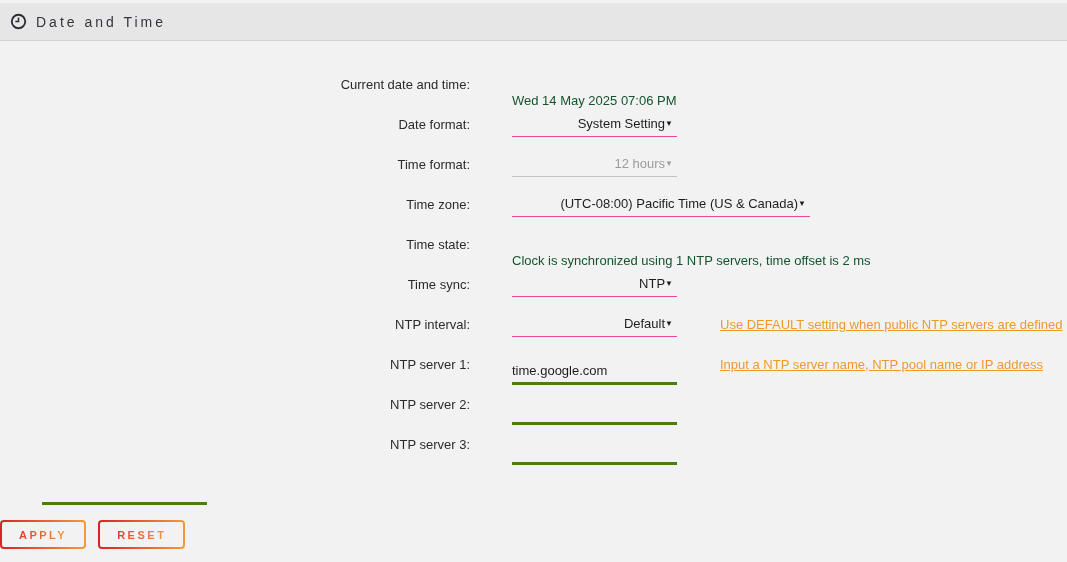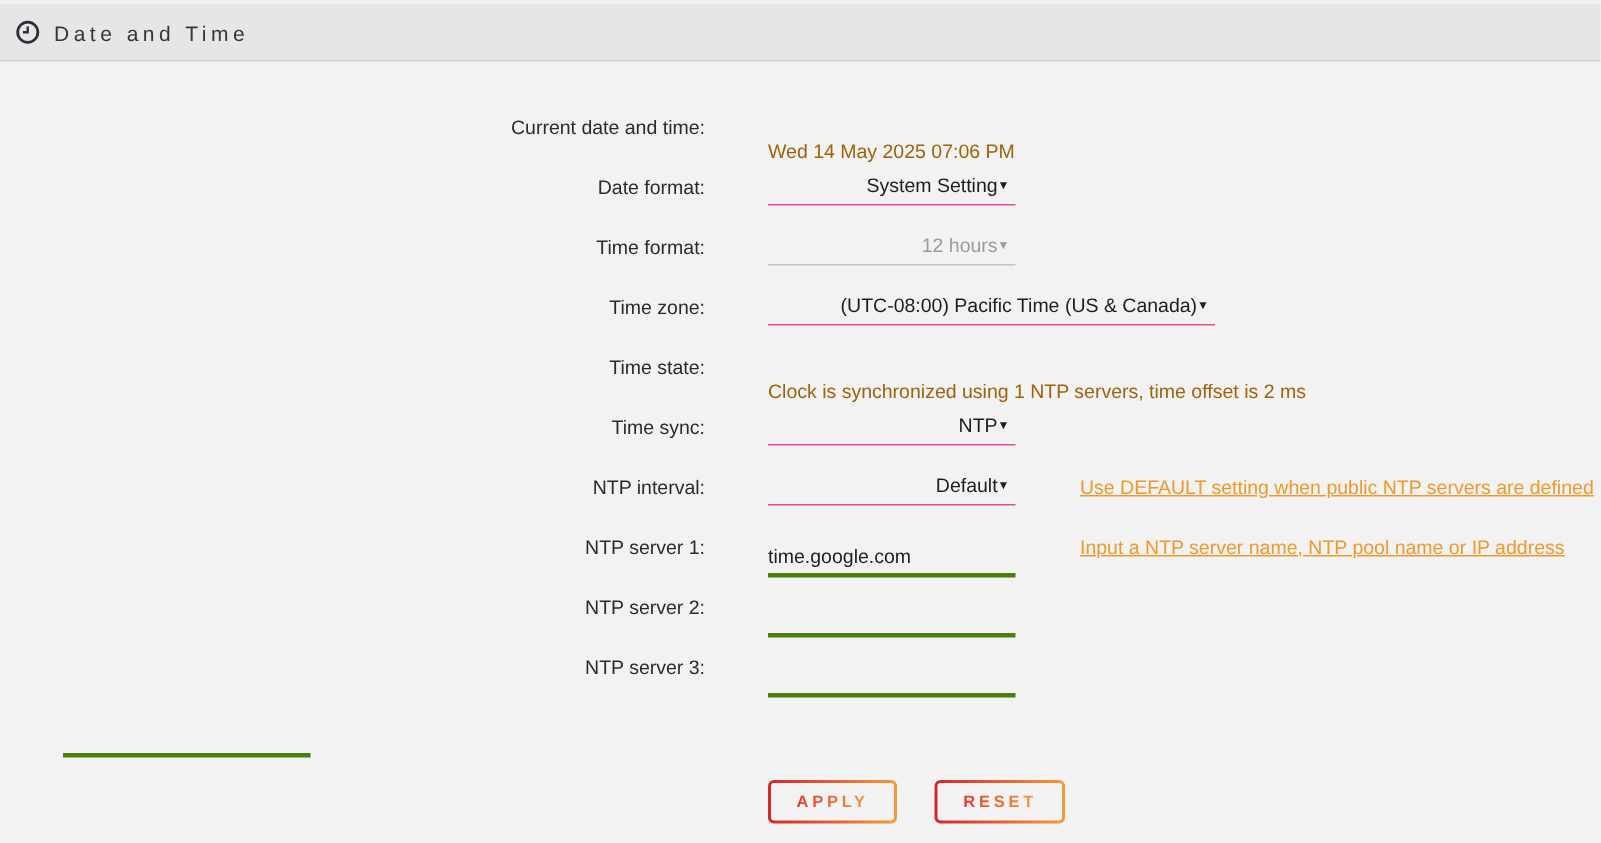--- a/index.html
+++ b/index.html
@@ -44,21 +44,21 @@
     color: #2b2b2b;
     flex: none;
   }
   .row-field-wrap {
     margin-left: 42px;
     display: flex;
     align-items: center;
   }
   .static-value {
     font-size: 13px;
-    color: #a16207;
+    color: #14532d;
     margin-top: 32px;
   }
   .select-field {
     width: 165px;
     height: 26px;
     display: flex;
     align-items: center;
     justify-content: flex-end;
     border-bottom: 1px solid #ec4899;
     cursor: pointer;
@@ -95,24 +95,23 @@
   }
   .hint {
     margin-left: 43px;
     font-size: 13px;
     color: #f0992b;
     white-space: nowrap;
     text-decoration: underline;
   }
   
   .button-row {
-    margin-left: 512px;
     margin-top: 16px;
     display: flex;
-    gap: 25px;
+    gap: 12px;
   }
   .grad-btn {
     padding: 2px;
     border-radius: 4px;
     background: linear-gradient(90deg, #d8232b, #f59a38);
     cursor: pointer;
     display: inline-block;
   }
   .grad-btn .btn-inner {
     background: #f2f2f2;

